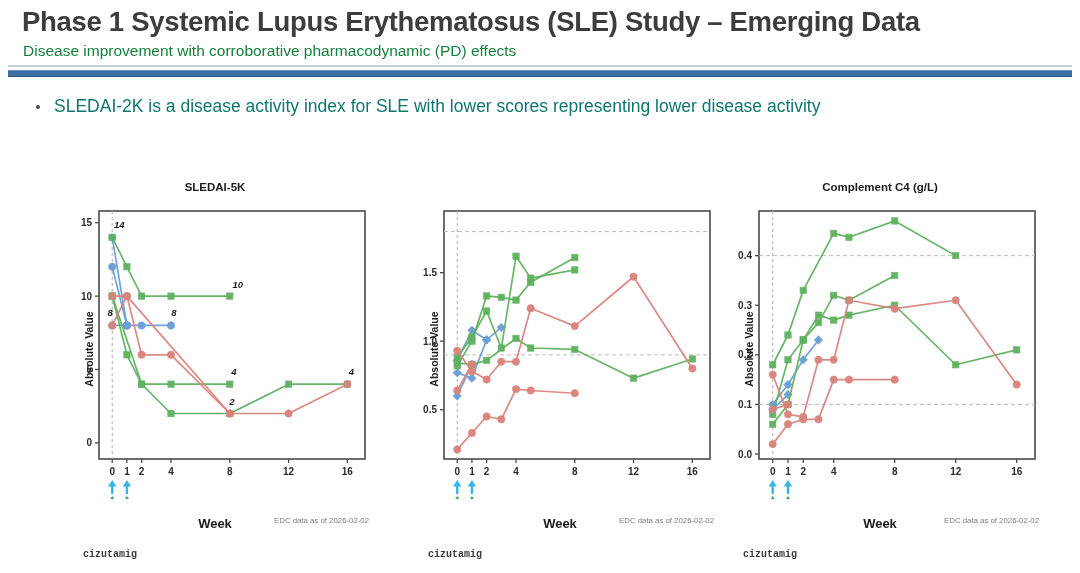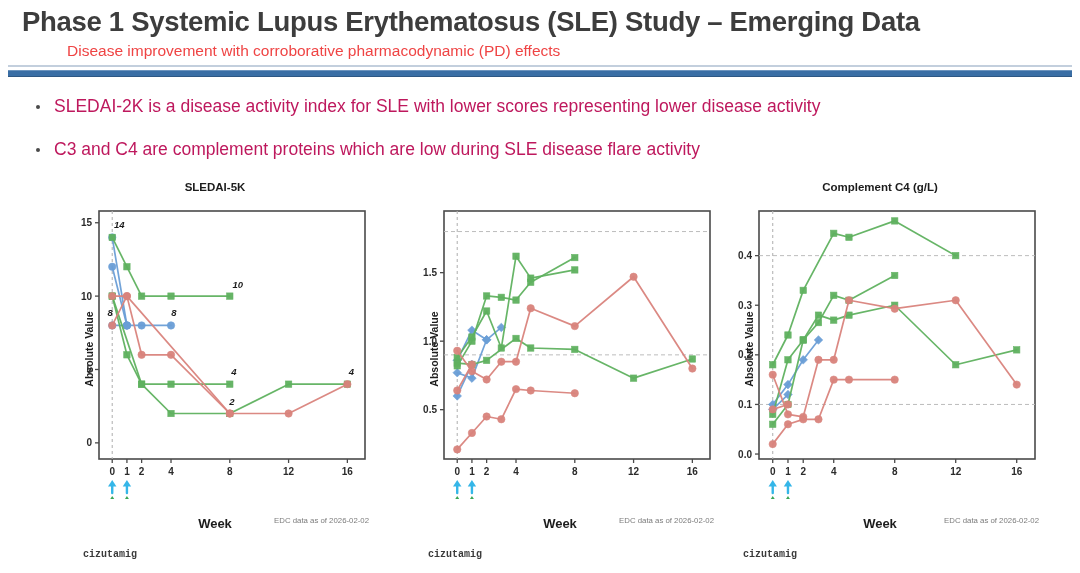--- a/index.html
+++ b/index.html
@@ -19,38 +19,37 @@
 
   
   #header { position: absolute; left: 0; top: 0; width: 1080px; }
   #slide-title {
     position: absolute; left: 22px; top: 6px;
     font-size: 27.5px; font-weight: bold; color: #3d3d3d;
     letter-spacing: -0.3px; white-space: nowrap;
   }
   #slide-subtitle {
     position: absolute; left: 23px; top: 42px;
-    font-size: 15.5px; font-weight: normal; color: #ef4444;
+    font-size: 15.5px; font-weight: normal; color: #15803d;
     white-space: nowrap;
-    margin-left: 44px;
   }
   #divider-thin {
     position: absolute; left: 8px; top: 65px; width: 1064px; height: 2px;
     background: #c3cfdd;
   }
   #divider-bar {
     position: absolute; left: 8px; top: 70px; width: 1064px; height: 7px;
     background: #3a6ea5;
     border-top: 1px solid #6b93bd;
     border-bottom: 1px solid #2d5784;
   }
 
   
   #bullets { position: absolute; left: 30px; top: 96px; width: 1030px; }
-  .bullet { position: relative; padding-left: 24px; color: #be185d; font-size: 17.5px; }
+  .bullet { position: relative; padding-left: 24px; color: #0f766e; font-size: 17.5px; }
   .bullet + .bullet { margin-top: 22px; }
   .bullet .dot {
     position: absolute; left: 6px; top: 9px;
     width: 4px; height: 4px; border-radius: 50%; background: #4a4a4a;
   }
 
   
   .panel { position: absolute; top: 181px; height: 392px; }
   #panel-sledai { left: 55px;  width: 320px; }
   #panel-c3     { left: 400px; width: 320px; }
@@ -93,24 +92,20 @@
     <div id="slide-title">Phase 1 Systemic Lupus Erythematosus (SLE) Study – Emerging Data</div>
     <div id="slide-subtitle">Disease improvement with corroborative pharmacodynamic (PD) effects</div>
     <div id="divider-thin"></div>
     <div id="divider-bar"></div>
   </div>
 
   <div id="bullets">
     <div class="bullet">
       <span class="dot"></span>
       <span>SLEDAI-2K is a disease activity index for SLE with lower scores representing lower disease activity</span>
-    </div>
-    <div class="bullet">
-      <span class="dot"></span>
-      <span>C3 and C4 are complement proteins which are low during SLE disease flare activity</span>
     </div>
   </div>
 
   <div class="panel" id="panel-sledai">
     <div class="panel-title">SLEDAI-5K</div>
     <div class="plot-wrap">
       <div class="ylabel">Absolute Value</div>
       <svg class="plot-svg" id="svg-sledai" width="320" height="300">
           <rect x="44" y="12" width="266" height="248" fill="#fff" stroke="#4a4a4a" stroke-width="1.6"></rect>
           <line x1="57.226519337016576" y1="12" x2="57.226519337016576" y2="260" stroke="#b5b5b5" stroke-width="1.1" stroke-dasharray="3,3"></line>

